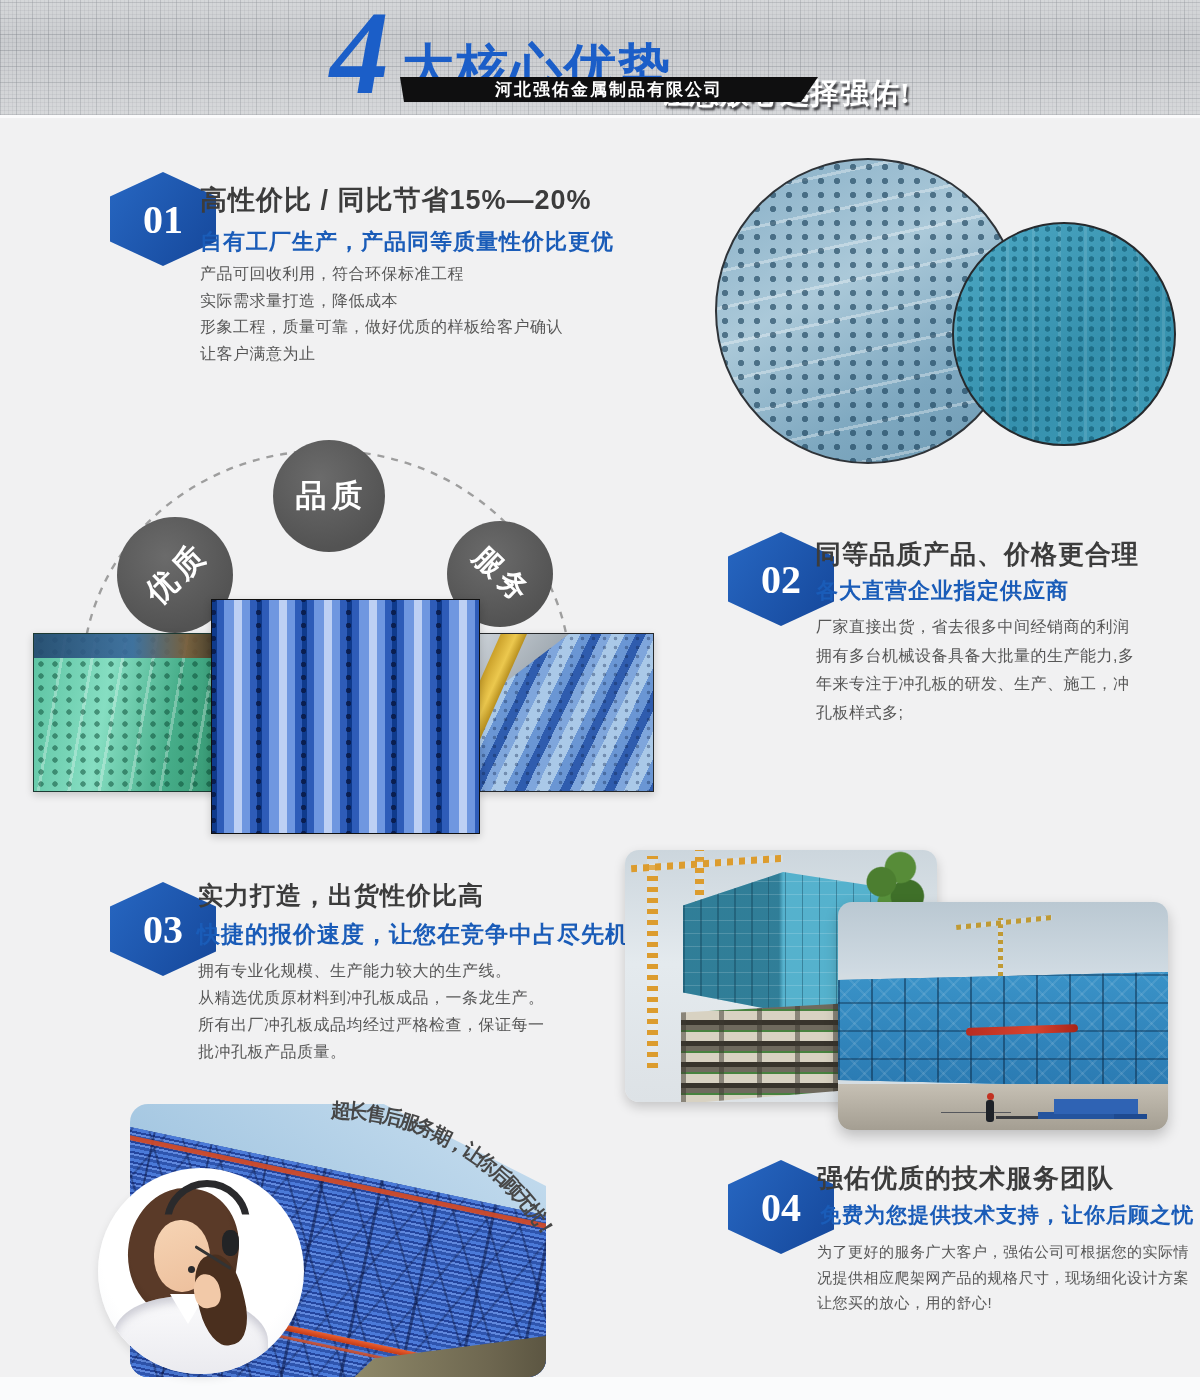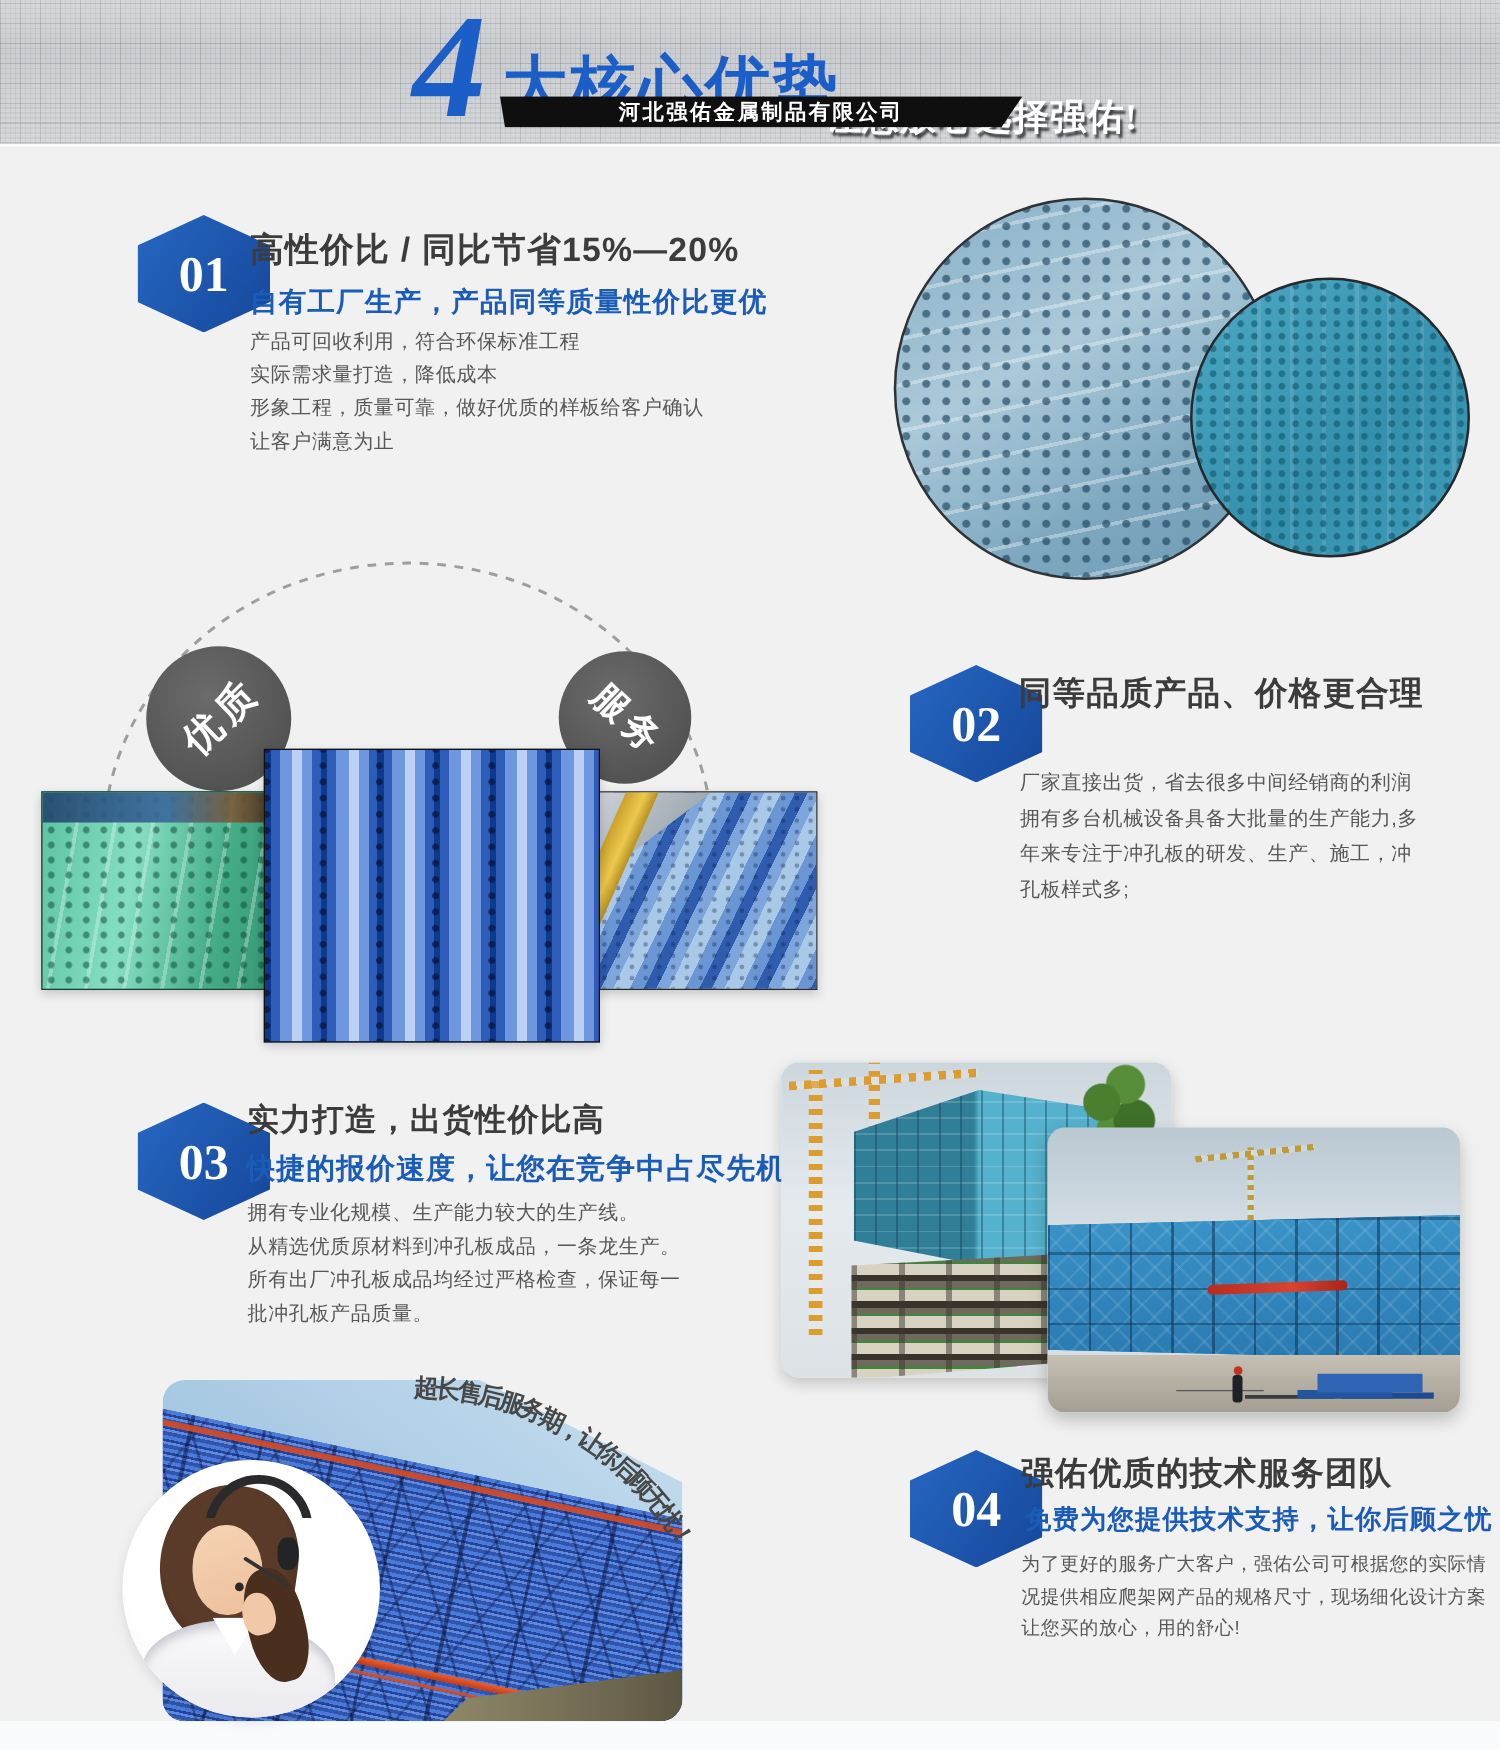--- a/index.html
+++ b/index.html
@@ -249,37 +249,41 @@
     <div class="bl">让客户满意为止</div>
   </div>
 
   <svg class="arc-ellipse" width="540" height="252" viewBox="0 0 540 252">
     <path d="M 25 238 A 244 226 0 0 1 512 238" fill="none" stroke="#9e9e9e" stroke-width="2.4" stroke-dasharray="7 7"></path>
   </svg>
 
   <div class="vc vc1">
     <span class="lab">优质</span>
   </div>
+  <div class="vc vc2">
+    <span class="lab">品质</span>
+  </div>
   <div class="vc vc3">
     <span class="lab">服务</span>
   </div>
 
   <div class="band-img bi-green">
     <div class="dark-top"></div>
   </div>
   <div class="band-img bi-mid"></div>
   <div class="band-img bi-right">
     <div class="gcorner"></div>
     <div class="ycorner"></div>
   </div>
 
   <div class="hex s2-hex">
     <span>02</span>
   </div>
   <h2 class="sec-title serif s2-title">同等品质产品、价格更合理</h2>
+  <h3 class="sec-sub s2-sub">各大直营企业指定供应商</h3>
   <div class="sec-body s2-body">
     <div class="bl">厂家直接出货，省去很多中间经销商的利润</div>
     <div class="bl">拥有多台机械设备具备大批量的生产能力,多</div>
     <div class="bl">年来专注于冲孔板的研发、生产、施工，冲</div>
     <div class="bl">孔板样式多;</div>
   </div>
 
   <div class="hex s3-hex">
     <span>03</span>
   </div>

